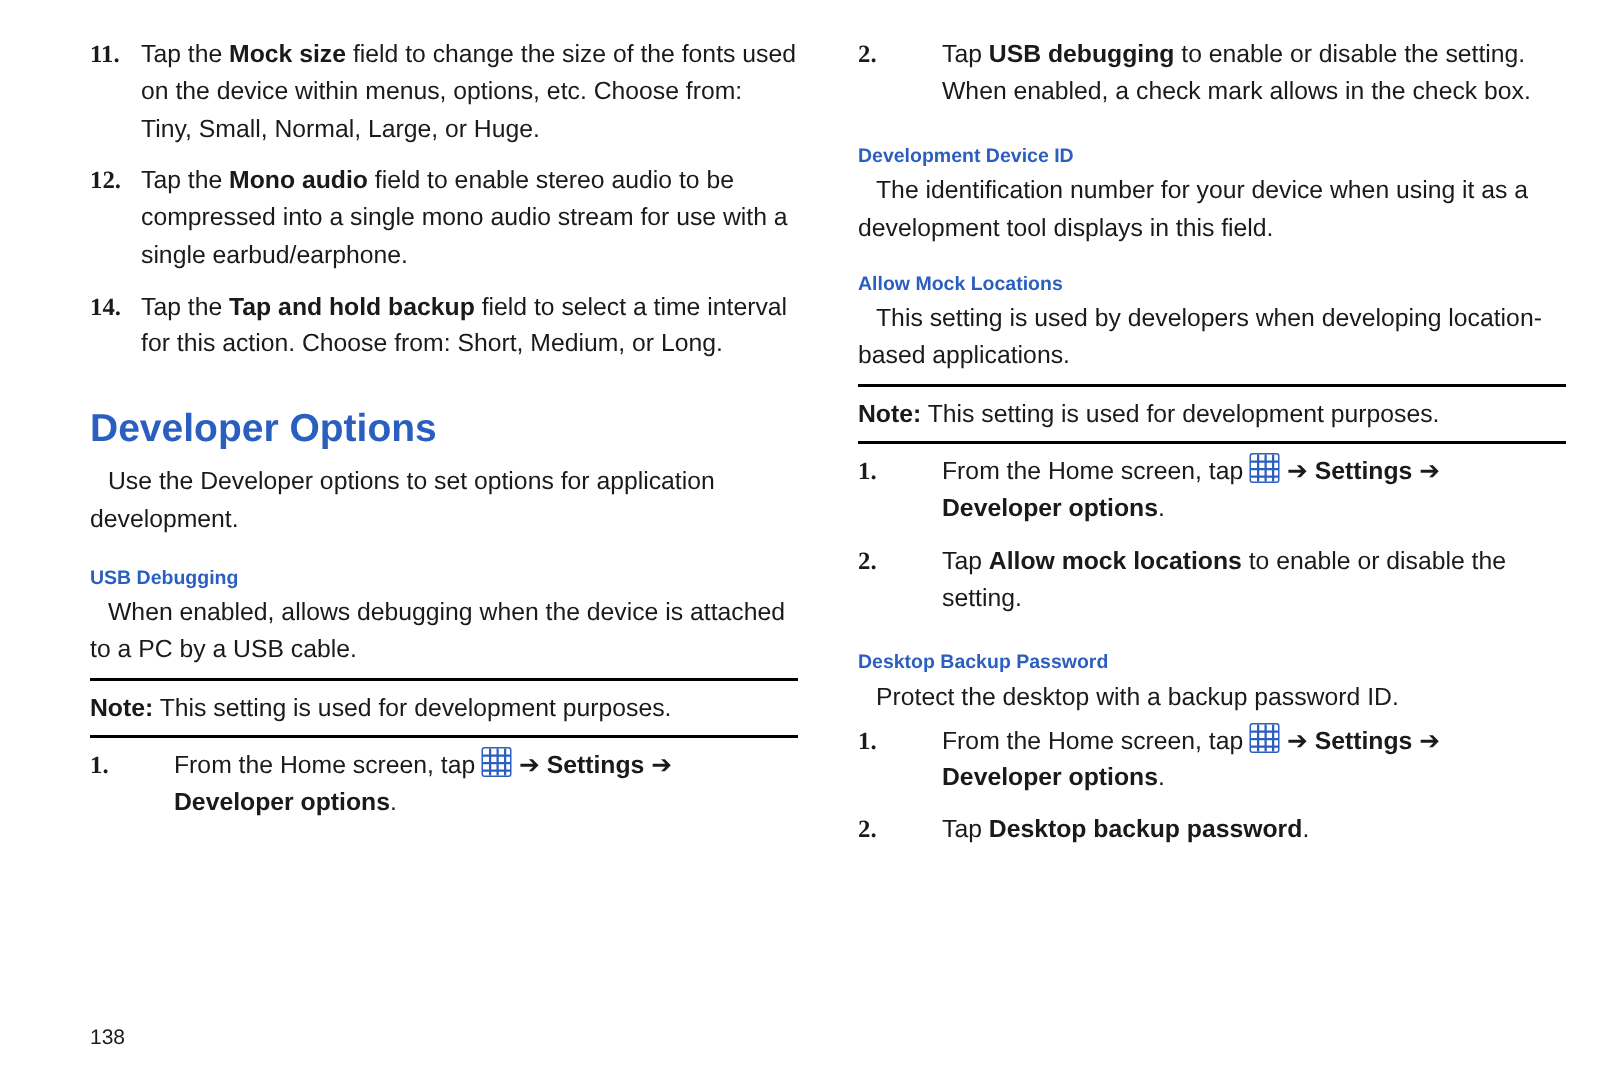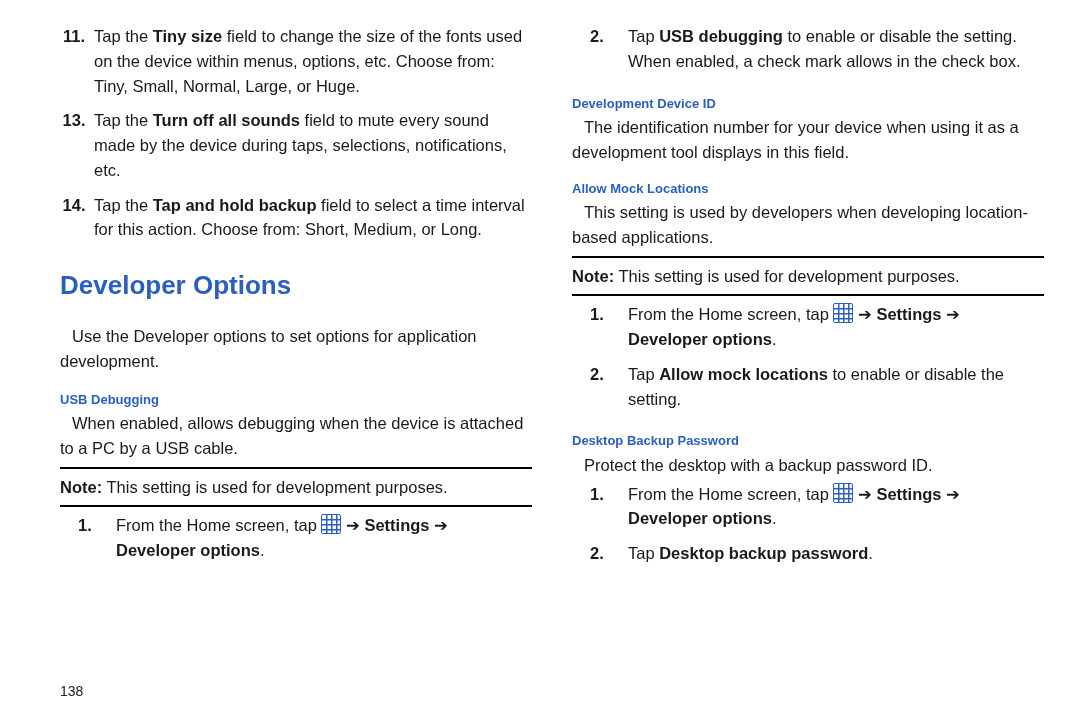--- a/index.html
+++ b/index.html
@@ -13,27 +13,27 @@
     background:#fff;color:var(--text);
     font-family:Arial,Helvetica,sans-serif;
     font-size:16.5px;line-height:1.5;
     padding:24px 36px 18px 60px;
     display:flex;gap:40px;
   }
   .col{flex:1;min-width:0;display:flex;flex-direction:column;}
   
   .steps{margin:0;padding:0;list-style:none;}
   .steps li{display:flex;gap:6px;margin-bottom:10px;}
-  .steps li .num{min-width:28px;text-align:center;font-weight:700;}
+  .steps li .num{min-width:28px;text-align:left;font-weight:700;font-family:Liberation Serif, serif;}
   .steps li .body{flex:1;}
   .indent1 .num{min-width:40px;}
   .indent2 li .num{min-width:50px;} 
   .h1{font-size:26px;font-weight:700;color:var(--blue);margin:14px 0 4px 0;}
   .h2{font-size:13px;font-weight:700;color:var(--blue);margin:10px 0 2px 0;}
-  .intro{margin:15px 0 6px 0;text-indent:12px;}
+  .intro{margin:0 0 6px 0;text-indent:12px;}
   .sect p{margin:2px 0 4px 0;text-indent:12px;} 
   hr.rule{border:none;border-top:2px solid #000;margin:6px 0;}
   .notewrap{margin-top:4px;}
   .notewrap .ntxt{margin:4px 0;} 
   .b{font-weight:700;}
   .apps-icon{
     display:inline-block;width:18px;height:18px;vertical-align:-3px;
     border:1.5px solid var(--blue);border-radius:2px;position:relative;
     background:
       linear-gradient(var(--blue),var(--blue)) 4px 0/1.5px 100% no-repeat,
@@ -47,27 +47,27 @@
 </style>
 </head>
 <body>
 
 <div class="col">
 
   <ol class="steps indent1">
     <li>
       <span class="num">11.</span>
       <span class="body">
-        <span>Tap the </span><span class="b">Tiny size</span><span> field to change the size of the fonts used on the device within menus, options, etc. Choose from: Tiny, Small, Normal, Large, or Huge.</span>
+        <span>Tap the </span><span class="b">Mock size</span><span> field to change the size of the fonts used on the device within menus, options, etc. Choose from: Tiny, Small, Normal, Large, or Huge.</span>
       </span>
     </li>
     <li>
-      <span class="num">13.</span>
+      <span class="num">12.</span>
       <span class="body">
-        <span>Tap the </span><span class="b">Turn off all sounds</span><span> field to mute every sound made by the device during taps, selections, notifications, etc.</span>
+        <span>Tap the </span><span class="b">Mono audio</span><span> field to enable stereo audio to be compressed into a single mono audio stream for use with a single earbud/earphone.</span>
       </span>
     </li>
     <li>
       <span class="num">14.</span>
       <span class="body">
         <span>Tap the </span><span class="b">Tap and hold backup</span><span> field to select a time interval for this action. Choose from: Short, Medium, or Long.</span>
       </span>
     </li>
   </ol>
 

